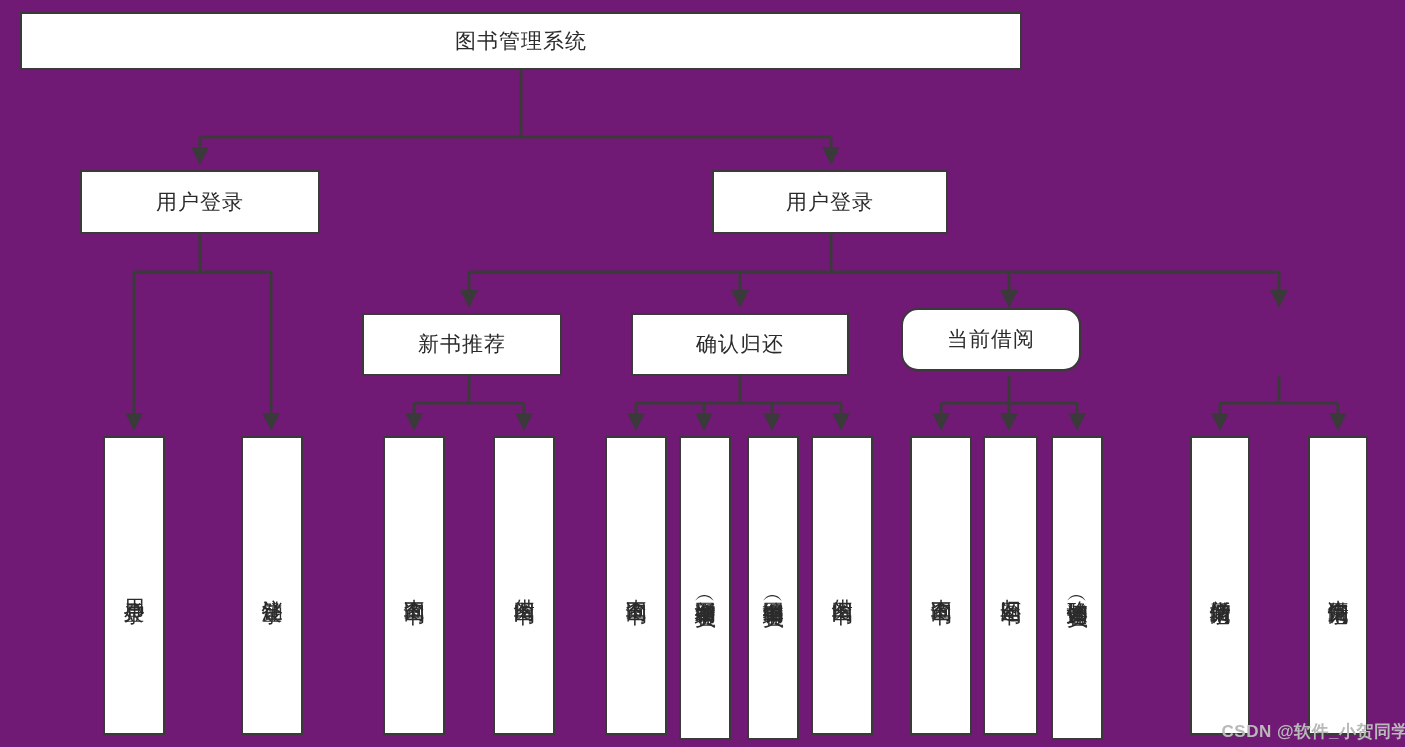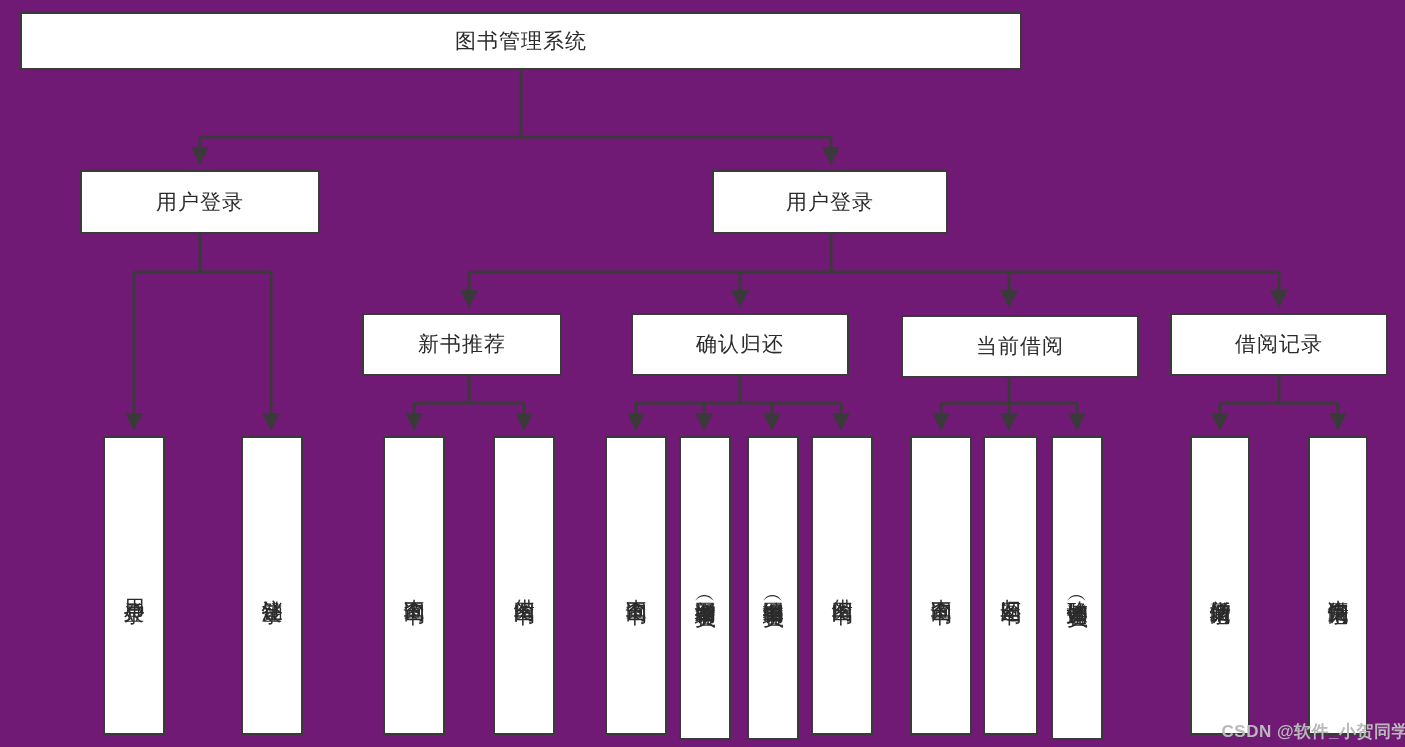--- a/index.html
+++ b/index.html
@@ -119,22 +119,21 @@
     </g>
   </svg>
 
   <div class="node horiz" style="left:20px; top:12px; width:1002px; height:58px;">图书管理系统</div>
 
   <div class="node horiz" style="left:80px; top:170px; width:240px; height:64px;">用户登录</div>
   <div class="node horiz" style="left:712px; top:170px; width:236px; height:64px;">用户登录</div>
 
   <div class="node horiz" style="left:362px; top:313px; width:200px; height:63px;">新书推荐</div>
   <div class="node horiz" style="left:631px; top:313px; width:218px; height:63px;">确认归还</div>
-  <div class="node horiz" style="left:901px; top:315px; width:238px; height:63px;">当前借阅</div>
-  <div class="node horiz" style="left:1170px; top:313px; width:218px; height:63px;">借阅记录</div>
+  <div class="node horiz" style="left:901px; top:308px; width:180px; height:63px;border-radius:17px;">当前借阅</div>
 
   <div class="node vert" style="left:103px; top:436px; width:62px; height:299px;">用户登录</div>
   <div class="node vert" style="left:241px; top:436px; width:62px; height:299px;">注销登录</div>
 
   <div class="node vert" style="left:383px; top:436px; width:62px; height:299px;">查询图书</div>
   <div class="node vert" style="left:493px; top:436px; width:62px; height:299px;">借阅图书</div>
 
   <div class="node vert" style="left:605px; top:436px; width:62px; height:299px;">查询图书</div>
   <div class="node vert tall" style="left:679px; top:436px; width:52px; height:304px;">新增图书（管理员）</div>
   <div class="node vert tall" style="left:747px; top:436px; width:52px; height:304px;">编辑图书（管理员）</div>

